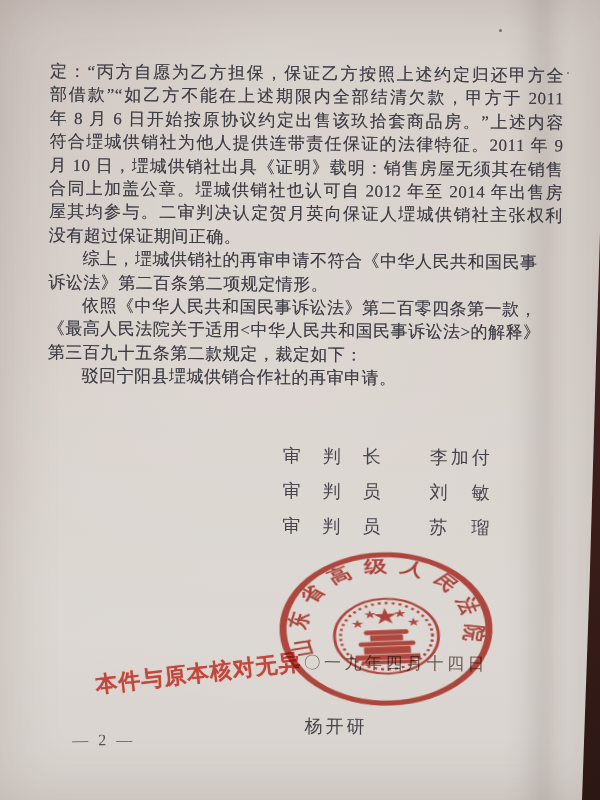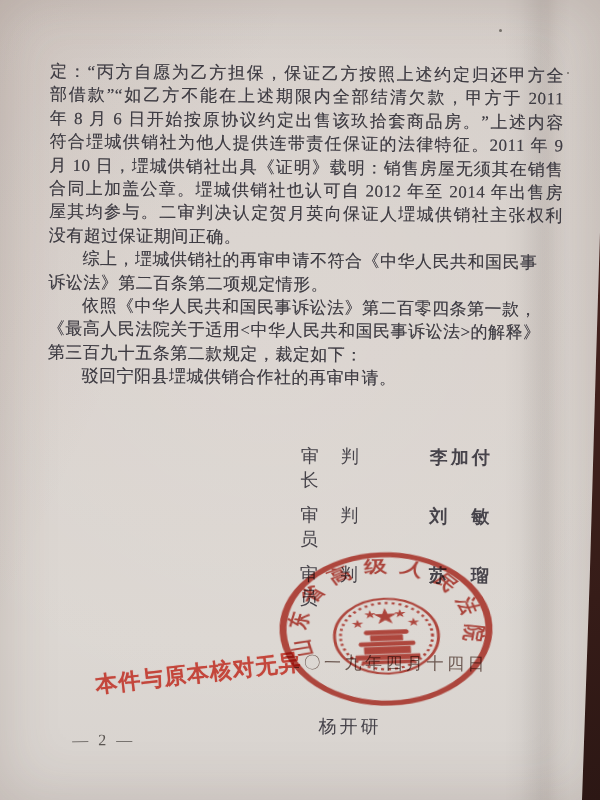--- a/index.html
+++ b/index.html
@@ -37,31 +37,31 @@
     font-size: 17px; line-height: 23.4px; letter-spacing: 0.5px;
     color: #3f3d44; text-shadow: 0 0 0.6px rgba(63,61,68,0.55);
   }
   .body-line { white-space: nowrap; }
   .body-line.fill { text-align: justify; text-align-last: justify; white-space: normal; }
   .body-line.indent { text-indent: 2em; }
 
   
   .sig-block { position: absolute; left: 284px; top: 444px; width: 210px; }
   .sig-row { display: flex; margin-bottom: 11px; font-size: 18px; color: #46434a; }
-  .sig-role { width: 108px; letter-spacing: 2px; margin-left: 18px; }
-  .sig-name { margin-left: 42px; letter-spacing: 3px; white-space: nowrap; font-weight: bold; }
+  .sig-role { width: 108px; letter-spacing: 2px; }
+  .sig-name { margin-left: 42px; letter-spacing: 3px; white-space: nowrap; }
 
   
   .date-line {
     position: absolute; left: 286px; top: 651px; font-size: 17px;
     color: #6d5a53; letter-spacing: 3.5px; white-space: nowrap;
   }
   .clerk-row { position: absolute; left: 284px; top: 714px; display: flex; font-size: 18px; color: #46434a; }
   .clerk-role { width: 112px; letter-spacing: 2px; }
-  .clerk-name { margin-left: 38px; letter-spacing: 3px; font-family: Liberation Mono, monospace; }
+  .clerk-name { margin-left: 24px; letter-spacing: 3px; font-family: Liberation Mono, monospace; }
 
   
   .verify-stamp {
     position: absolute; left: 98px; top: 660px; width: 200px;
     font-size: 22px; font-weight: bold; color: #c23a2f;
     letter-spacing: 1px; transform: rotate(-7deg); white-space: nowrap;
     text-shadow: 0 0 1px rgba(194,58,47,0.55);
     opacity: 0.92;
   }
 

